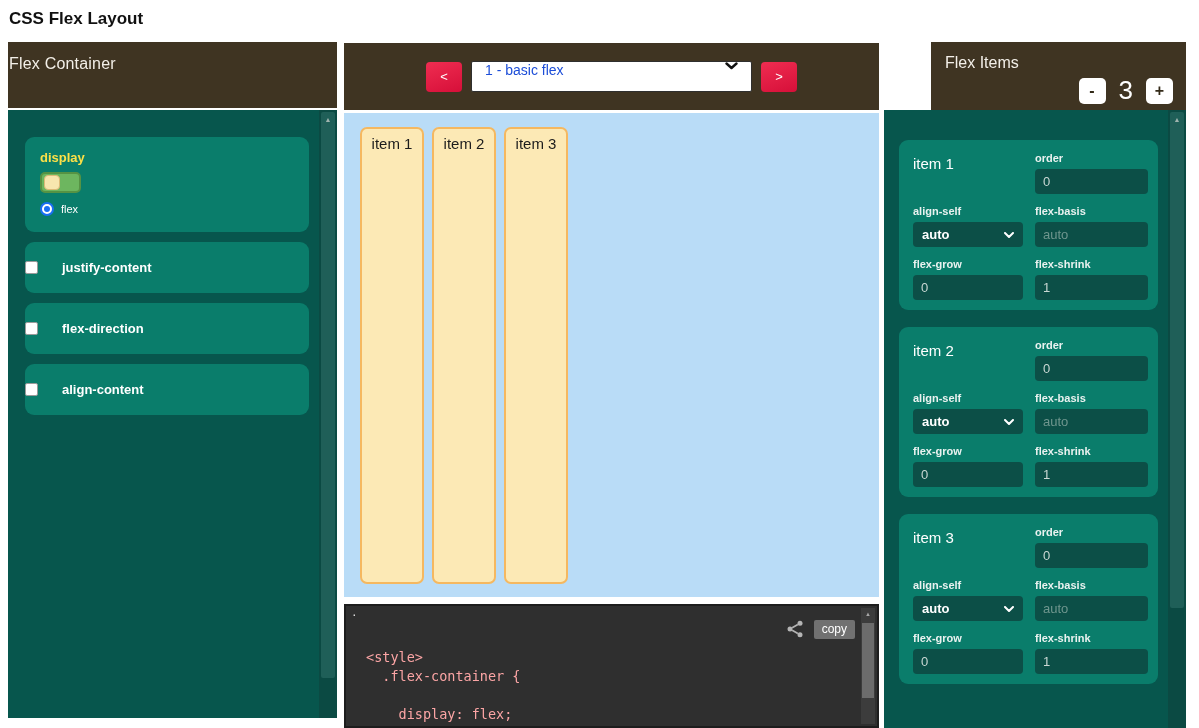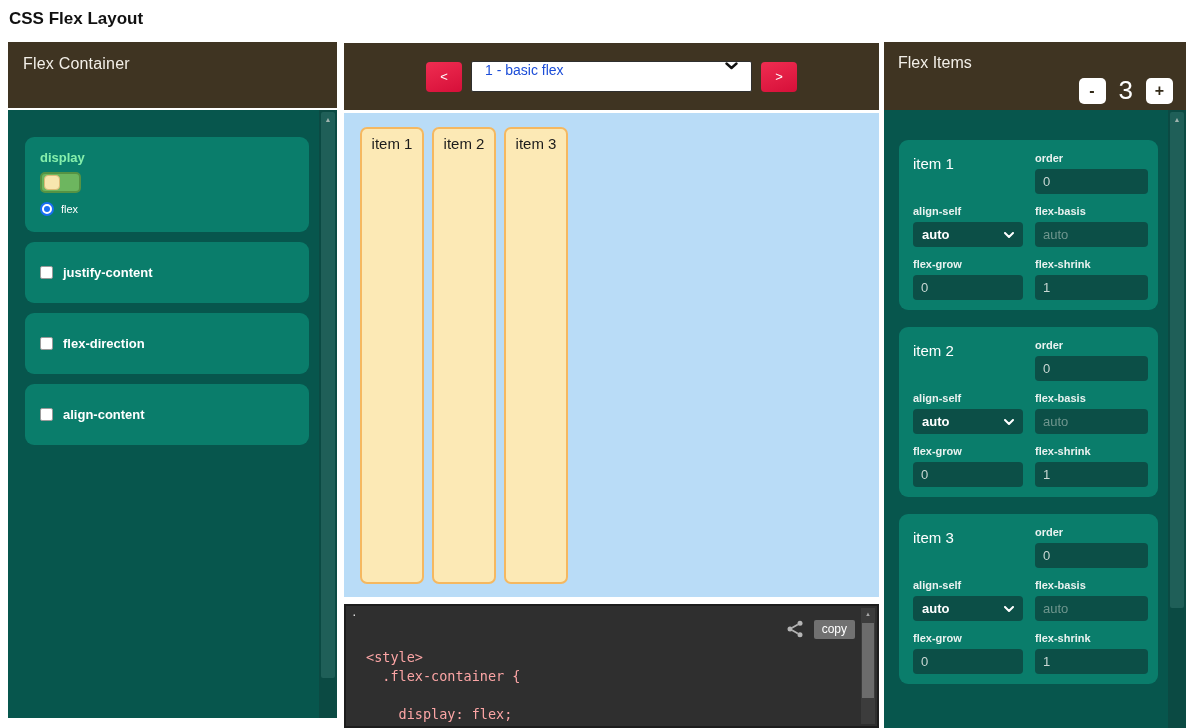--- a/index.html
+++ b/index.html
@@ -4,41 +4,41 @@
 <style>
   * { margin:0; padding:0; box-sizing:border-box; }
   html,body { width:1199px; height:728px; background:#ffffff; overflow:hidden;
               font-family:"Liberation Sans", sans-serif; position:relative; }
 
   .page-title { position:absolute; left:9px; top:9px; font-size:17px; font-weight:bold; color:#111; }
 
   
   .brown-header { background:#3f3422; color:#f3efe8; }
   .panel { position:absolute; }
-  .panel-header { height:66px; padding:13px 0 0 15px; font-size:16px; letter-spacing:.2px; }
+  .panel-header { height:66px; padding:13px 0 0 1px; font-size:16px; letter-spacing:.2px; }
   .panel-body { background:#07564d; position:relative; overflow:hidden; }
 
   
   .left-panel { left:8px; top:42px; width:329px; }
   .left-body { height:608px; margin-top:2px; }
   .scrollbar-v { position:absolute; top:0; right:0; bottom:0; width:18px; background:#0b4a43; }
   .scrollbar-v .thumb { position:absolute; left:2px; right:2px; top:2px; bottom:40px; background:#1f5f58; border-radius:2px; }
   .scrollbar-v .arrow { position:absolute; top:6px; left:0; right:0; text-align:center; font-size:7px; color:#9fb3ae; }
 
   .ctl-card { background:#0a7d6b; border-radius:9px; margin:0 28px 10px 17px; }
   .display-card { padding:13px 15px 12px; margin-top:27px; height:95px; }
-  .display-label { color:#86efac; font-weight:bold; font-size:13px; }
+  .display-label { color:#fde047; font-weight:bold; font-size:13px; }
   .toggle { margin:7px 0 9px; width:41px; height:21px; background:#6db65f; border:2px solid #569344; border-radius:5px; position:relative; display:block; }
   .toggle .knob { position:absolute; left:2px; top:1px; width:16px; height:15px; background:#f8e6ae; border:1px solid #dcba77; border-radius:4px; }
   .radio-row { display:flex; align-items:center; gap:7px; }
   .radio { width:14px; height:14px; border-radius:50%; background:#fff; border:2px solid #1a6ff2; position:relative; }
   .radio::after { content:""; position:absolute; left:2px; top:2px; width:6px; height:6px; border-radius:50%; background:#1a6ff2; }
   .radio-label { color:#fff; font-size:11px; }
 
-  .check-card { height:61px; display:flex; align-items:center; gap:10px; padding-left:15px; }
+  .check-card { height:51px; display:flex; align-items:center; gap:24px; padding-left:0; }
   .checkbox { width:13px; height:13px; background:#fff; border:1px solid #9a9a9a; border-radius:2px; flex:0 0 auto; }
   .check-label { color:#fff; font-weight:bold; font-size:13px; }
 
   
   .mid-header { position:absolute; left:344px; top:43px; width:535px; height:67px;
                 display:flex; align-items:center; justify-content:center; gap:9px; }
   .nav-btn { width:36px; height:30px; border:none; border-radius:4px; color:#fff; font-size:13px;
              background:linear-gradient(160deg,#ef2d51 0%,#d60f39 100%); cursor:pointer; }
   .select-light { width:281px; height:31px; background:#fff; border-radius:2px; border:1px solid #2f2f2f;
                   display:flex; align-items:flex-start; padding:0 13px; font-size:14px; color:#1d4ed8; }
@@ -56,21 +56,21 @@
   .copy-btn { background:#717171; color:#fff; border:none; font-size:12px; padding:2px 8px 3px; border-radius:2px; cursor:pointer;
               font-family:"Liberation Sans", sans-serif; }
   .code-text { position:absolute; left:20px; top:42px; color:#fca5a5; font-size:13.5px; line-height:19px;
                font-family:"DejaVu Sans Mono","Liberation Mono",monospace; white-space:pre; }
   .code-scroll { position:absolute; top:2px; right:2px; bottom:2px; width:14px; background:#3c3c3c; }
   .code-scroll .thumb { position:absolute; left:1px; right:1px; top:15px; height:75px; background:#6c6c6c; }
   .code-scroll .arrow { position:absolute; top:3px; left:0; right:0; text-align:center; font-size:6px; color:#a8a8a8; }
 
   
   .right-panel { left:884px; top:42px; width:302px; }
-  .right-header { height:68px; position:relative; padding:12px 0 0 14px; font-size:16px; }
+  .right-header { height:68px; position:relative; padding:12px 0 0 14px; font-size:16px;margin-left:47px; }
   .count-controls { position:absolute; right:13px; top:33px; display:flex; align-items:center; gap:13px; }
   .count-btn { width:27px; height:26px; background:#fff; color:#332a18; border:none; border-radius:5px;
                font-size:16px; font-weight:bold; line-height:1; cursor:pointer; }
   .count-value { color:#fff; font-size:26px; }
   .right-body { height:618px; padding-top:30px; }
 
   .item-card { background:#0a7d6b; border-radius:9px; margin:0 0 17px 15px; width:259px; height:170px;
                padding:12px 14px; display:grid; grid-template-columns:110px 113px; column-gap:12px; row-gap:11px; }
   .item-title { color:#fff; font-size:15px; padding-top:3px; }
   .field-label { display:block; color:#eaf2f0; font-weight:bold; font-size:11px; margin-bottom:5px; }

